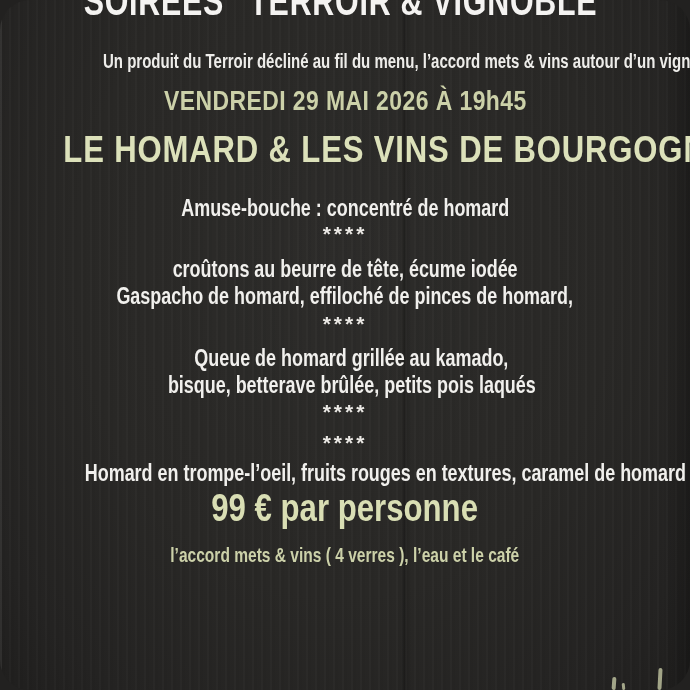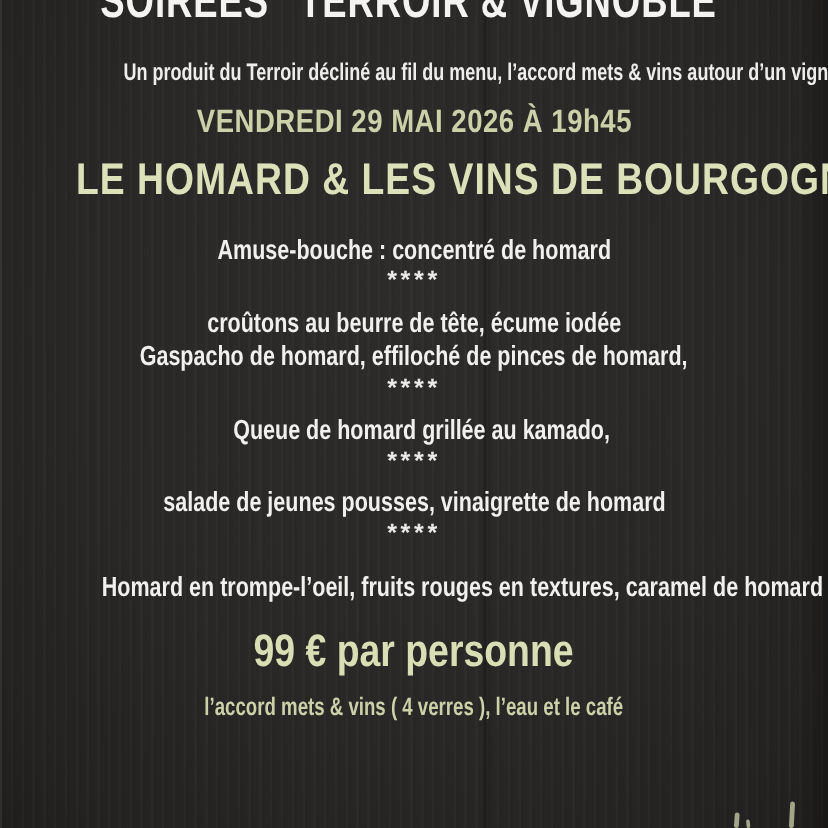--- a/index.html
+++ b/index.html
@@ -18,20 +18,21 @@
     text-align: center;
     font-family: "Liberation Sans", sans-serif;
     color: #f2f1ee;
     background:
       linear-gradient(90deg, rgba(255,255,255,0.05) 0 2px, rgba(255,255,255,0.0) 2px 10px) no-repeat,
       linear-gradient(90deg, transparent 0 58.2%, rgba(0,0,0,0.28) 58.6%, rgba(0,0,0,0.10) 58.9%, transparent 59.6%),
       linear-gradient(90deg, transparent 0 96%, rgba(0,0,0,0.25) 100%),
       repeating-linear-gradient(90deg, rgba(255,255,255,0.018) 0 2px, rgba(0,0,0,0.035) 2px 5px, rgba(255,255,255,0.0) 5px 9px),
       radial-gradient(ellipse at 50% 38%, #2d2c2a 0%, #292826 55%, #242322 85%, #201f1e 100%);
     background-size: 12px 100%, 100% 100%, 100% 100%, 100% 100%, 100% 100%;
+    border-radius: 30px;
   }
   .cond {
     display: inline-block;
     white-space: nowrap;
     transform: scaleX(var(--sx, 0.8));
     transform-origin: 50% 50%;
   }
   .title {
     margin-top: -21px;
     font-size: 40px;
@@ -80,27 +81,26 @@
     font-size: 21px;
     line-height: 22px;
     font-weight: bold;
     letter-spacing: 3px;
     color: #ebe9e5;
     overflow: visible;
   }
   .mt17 { margin-top: 17px; }
   .mt16 { margin-top: 16px; padding-left: 13px; }
   .mt15 { margin-top: 15px; }
-  .mt18 { margin-top: 26px; }
+  .mt18 { margin-top: 12px; }
   .mt25 { margin-top: 25px; }
   .sep-a { margin-top: 1px; }
   .sep-b { margin-top: 3px; }
   .sep-c { margin-top: 2px; }
   .price {
-    margin-top: 19px;
     font-size: 38px;
     line-height: 42px;
     font-weight: bold;
     color: #d9deb4;
   }
   .price .cond { --sx: 0.82; }
   .footer-note {
     margin-top: 13px;
     font-size: 21px;
     line-height: 25px;
@@ -151,28 +151,28 @@
     <div><span class="cond">croûtons au beurre de tête, écume iodée</span></div>
     <div><span class="cond">Gaspacho de homard, effiloché de pinces de homard,</span></div>
   </div>
 
   <div class="sep sep-b">
     <span>****</span>
   </div>
 
   <div class="course mt16">
     <div><span class="cond">Queue de homard grillée au kamado,</span></div>
+    <div><span class="cond">bisque, betterave brûlée, petits pois laqués</span></div>
   </div>
 
   <div class="sep sep-c">
     <span>****</span>
   </div>
 
   <div class="course mt15">
-    <div><span class="cond">salade de jeunes pousses, vinaigrette de homard</span></div>
   </div>
 
   <div class="sep sep-c">
     <span>****</span>
   </div>
 
   <div class="course mt18">
     <div><span class="cond">Homard en trompe-l’oeil, fruits rouges en textures, caramel de homard</span></div>
   </div>
 

